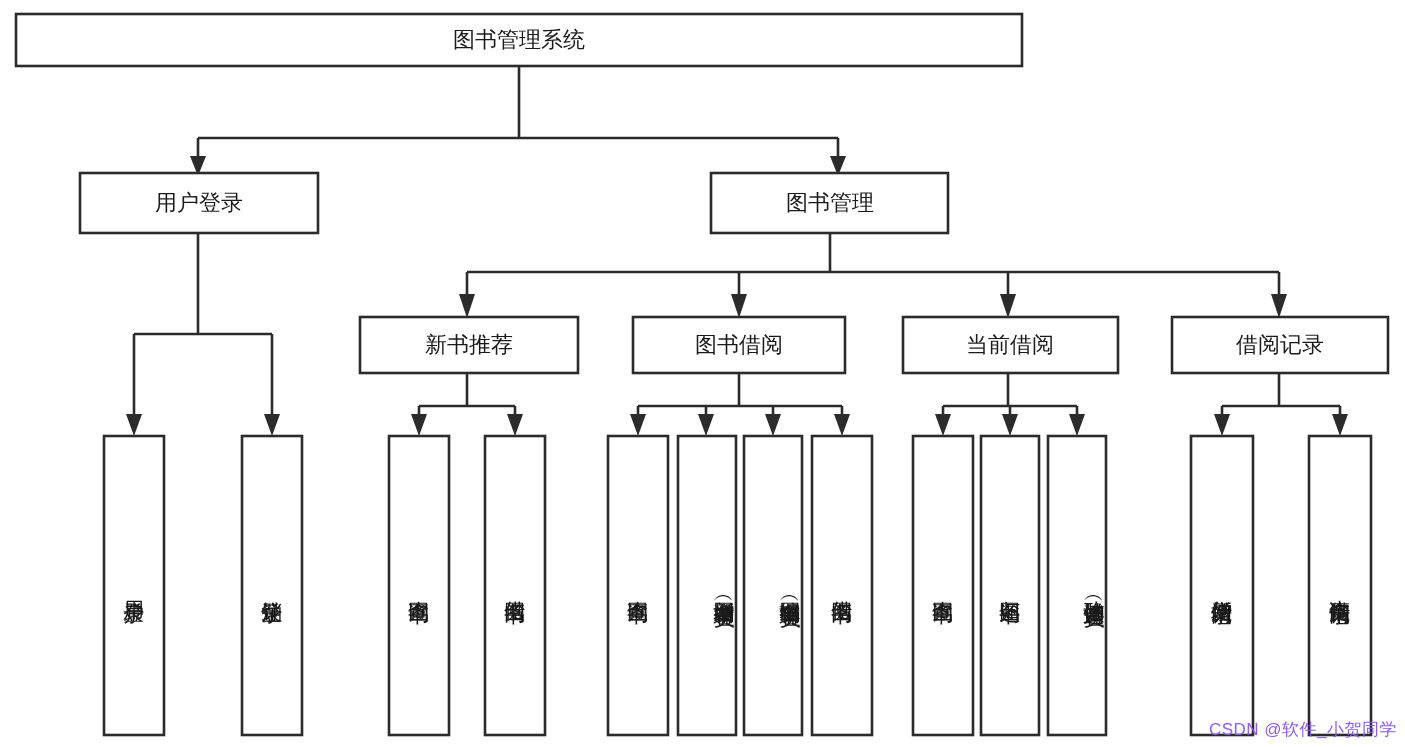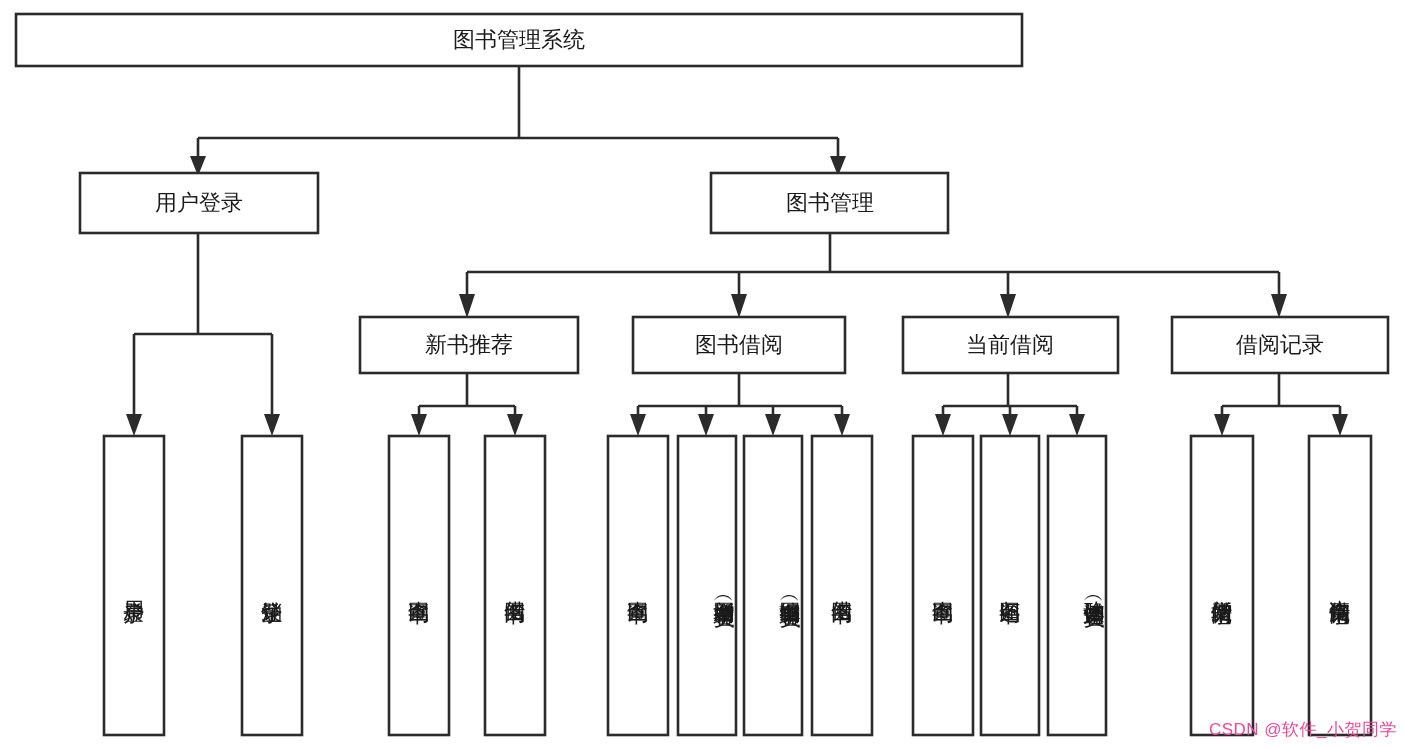--- a/index.html
+++ b/index.html
@@ -41,21 +41,21 @@
     pointer-events:none;
   }
   .vlabel.center{align-items:center;}
 
   .watermark{
     position:absolute;
     right:8px;
     bottom:6px;
     font-family:"Liberation Sans","DejaVu Sans",sans-serif;
     font-size:17px;
-    color:#ec4899;
+    color:#8b5cf6;
     letter-spacing:.5px;
     white-space:nowrap;
   }
 </style>
 </head>
 <body>
 
 <div id="stage">
 
   <svg class="diagram" viewBox="0 0 1405 747">

